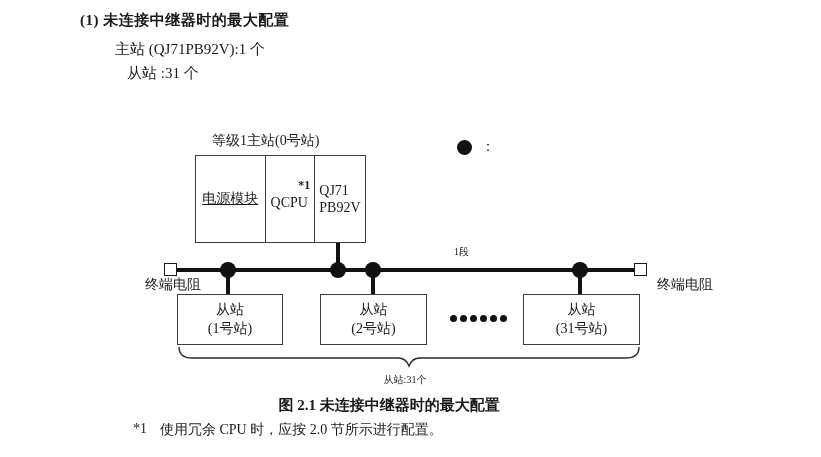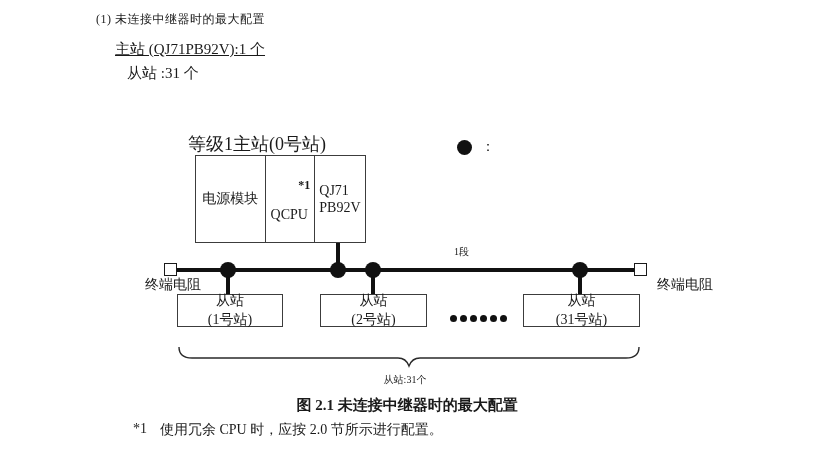--- a/index.html
+++ b/index.html
@@ -8,58 +8,59 @@
     width: 821px; height: 457px;
     font-family: "Liberation Serif", "DejaVu Serif", serif;
     color: #1a1a1a;
     position: relative;
     overflow: hidden;
   }
   .abs { position: absolute; }
 
   
   .heading {
-    left: 96px; top: 11px;
-    font-size: 12px; font-weight: normal; letter-spacing: 0.5px;
+    left: 80px; top: 11px;
+    font-size: 15px; font-weight: bold; letter-spacing: 0.5px;
     white-space: nowrap;
   }
   .sub-line { left: 115px; font-size: 15px; white-space: nowrap; }
-  .sub-line.master { top: 40px; text-decoration: underline; }
+  .sub-line.master { top: 40px; }
   .sub-line.slave  { top: 64px; margin-left: 12px; }
 
   
   .legend {
     left: 457px; top: 138px;
     display: flex; align-items: center; gap: 9px;
     font-size: 14px; white-space: nowrap;
   }
   .legend-dot {
     width: 15px; height: 15px; border-radius: 50%;
     background: #111111; flex: 0 0 auto;
   }
 
   
-  .master-label { left: 188px; top: 132px; font-size: 18px; white-space: nowrap; }
+  .master-label { left: 212px; top: 132px; font-size: 14px; white-space: nowrap; }
   .master-box {
     left: 195px; top: 155px; width: 171px; height: 88px;
     border: 1.5px solid #3c3c3c; background: #ffffff;
     display: flex;
   }
   .cell { position: relative; height: 100%; }
   .cell-power {
     width: 70px; border-right: 1.5px solid #3c3c3c;
     display: flex; align-items: center; justify-content: center;
     font-size: 14px;
+    text-decoration: underline;
   }
   .cell-cpu { width: 50px; border-right: 1.5px solid #3c3c3c; font-size: 14px; }
   .cpu-note {
     position: absolute; top: 22px; right: 4px;
     font-size: 12px; font-weight: bold;
   }
-  .cpu-name { position: absolute; left: 5px; top: 51px; }
+  .cpu-name { position: absolute; left: 5px; top: 39px; }
   .cell-module {
     width: 50px;
     display: flex; flex-direction: column; justify-content: center;
     padding-left: 4px; font-size: 14px; line-height: 1.25;
   }
 
   
   .bus-line { left: 171px; top: 268px; width: 470px; height: 4px; background: #111111; }
   .riser { width: 4px; background: #111111; }
   .riser-master { left: 336px; top: 243px; height: 27px; }
@@ -76,21 +77,21 @@
     width: 13px; height: 13px; top: 263px;
     background: #ffffff; border: 1.6px solid #1a1a1a;
   }
   .term-left { left: 164px; } .term-right { left: 634px; }
   .term-label { top: 276px; font-size: 14px; white-space: nowrap; margin-left: 12px; }
   .term-label-left { left: 133px; } .term-label-right { left: 645px; }
   .segment-label { left: 454px; top: 245px; font-size: 10px; white-space: nowrap; }
 
   
   .slave-box {
-    top: 294px; height: 33px;
+    top: 294px; height: 51px;
     border: 1.5px solid #3c3c3c; background: #ffffff;
     display: flex; flex-direction: column; align-items: center; justify-content: center;
     font-size: 14px; line-height: 1.35; text-align: center;
   }
   .slave-1  { left: 177px; width: 106px; }
   .slave-2  { left: 320px; width: 107px; }
   .slave-31 { left: 523px; width: 117px; }
   .ellipsis {
     left: 450px; top: 315px;
     display: inline-flex; gap: 3px; align-items: center;
@@ -101,21 +102,21 @@
 
   
   .brace { left: 178px; top: 346px; }
   .brace-label {
     left: 405px; top: 373px; transform: translateX(-50%);
     font-size: 10px; white-space: nowrap;
   }
 
   
   .caption {
-    left: 407px; top: 396px; transform: translateX(-50%);
+    left: 389px; top: 396px; transform: translateX(-50%);
     font-size: 15px; font-weight: bold; white-space: nowrap;
   }
   .footnote {
     left: 133px; top: 421px;
     display: flex; gap: 13px; font-size: 14px; white-space: nowrap;
   }
 </style>
 </head>
 <body>
 

